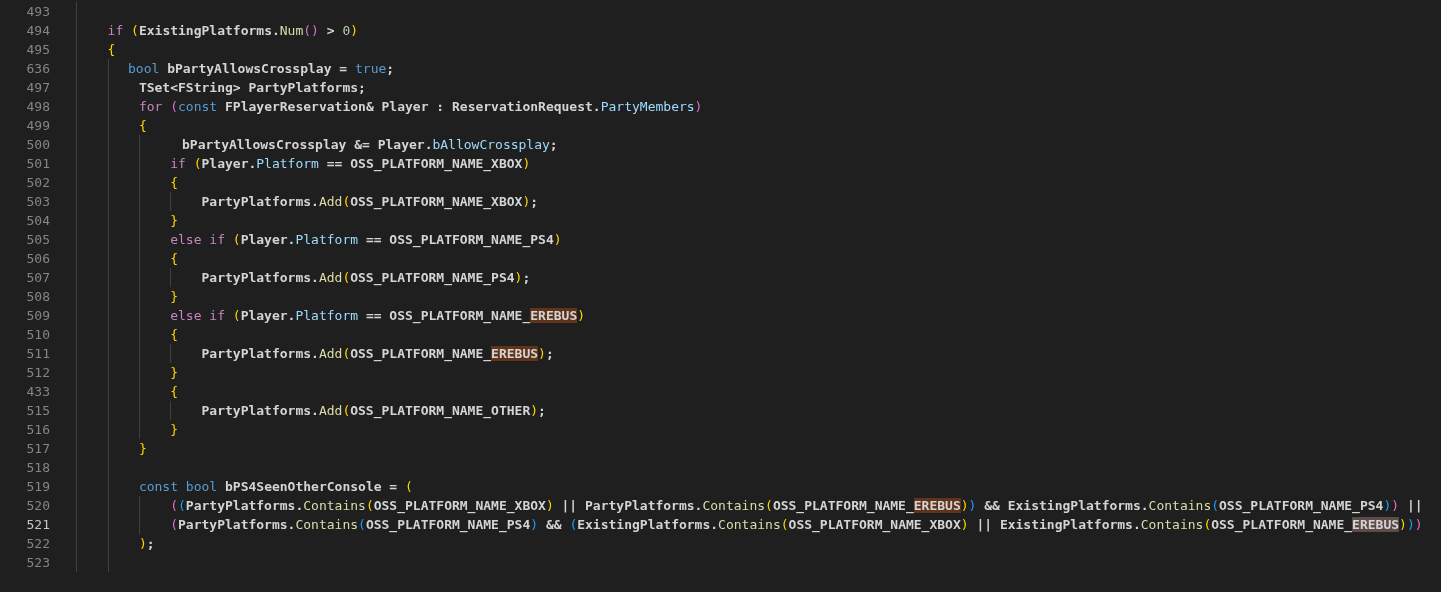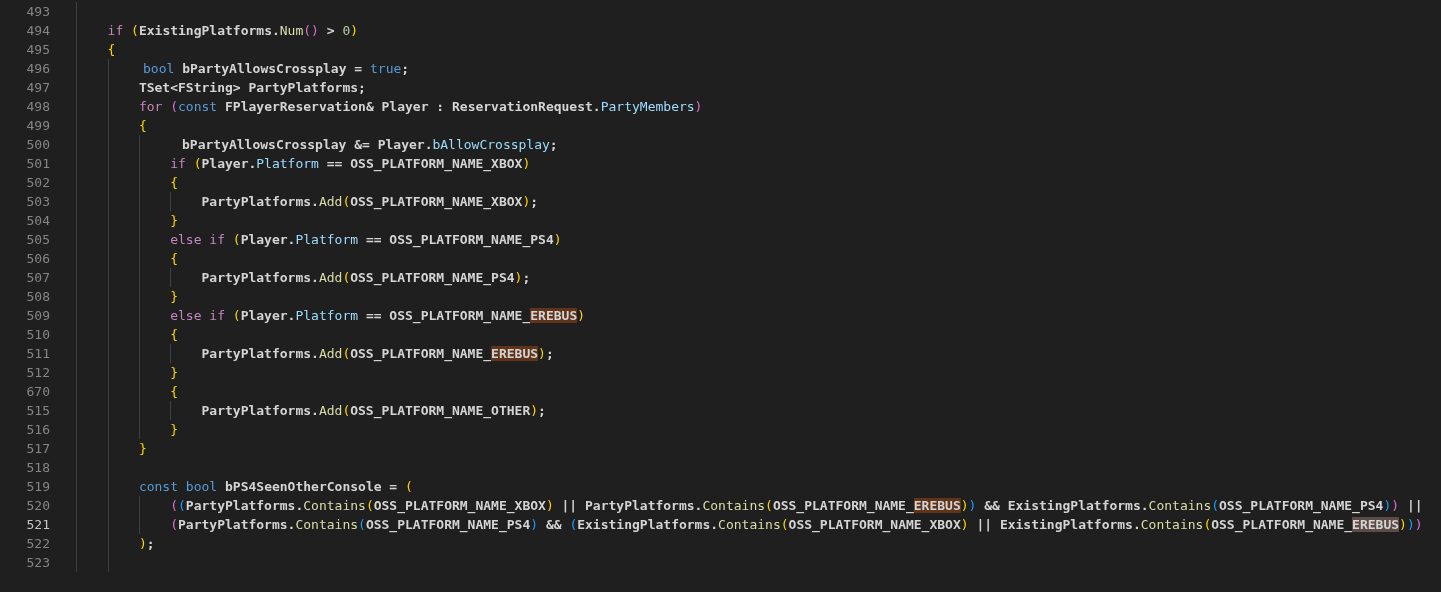--- a/index.html
+++ b/index.html
@@ -66,38 +66,38 @@
   .hlc { background: var(--c-hlc, #5d4b47); }
 </style>
 </head>
 <body>
 
 <div class="editor">
   <div class="code-area">
       <div class="row"><span class="ln">493</span><span class="guide" style="left: 76.3px;"></span><span class="code" style="left: 45px;"></span></div>
       <div class="row"><span class="ln">494</span><span class="guide" style="left: 76.3px;"></span><span class="code" style="left: 107.6px;"><span class="k">if</span><span class="d"> </span><span class="b1">(</span><span class="d">ExistingPlatforms.</span><span class="f">Num</span><span class="b2">(</span><span class="b2">)</span><span class="d"> &gt; </span><span class="n">0</span><span class="b1">)</span></span></div>
       <div class="row"><span class="ln">495</span><span class="guide" style="left: 76.3px;"></span><span class="code" style="left: 107.6px;"><span class="b1">{</span></span></div>
-      <div class="row"><span class="ln">496</span><span class="guide" style="left: 76.3px;"></span><span class="guide" style="left: 107.6px;"></span><span class="code" style="left: 143px;"><span class="t">bool</span><span class="d"> bPartyAllowsCrossplay = </span><span class="t">true</span><span class="d">;</span></span></div>
+      <div class="row"><span class="ln">636</span><span class="guide" style="left: 76.3px;"></span><span class="guide" style="left: 107.6px;"></span><span class="code" style="left: 128px;"><span class="t">bool</span><span class="d"> bPartyAllowsCrossplay = </span><span class="t">true</span><span class="d">;</span></span></div>
       <div class="row"><span class="ln">497</span><span class="guide" style="left: 76.3px;"></span><span class="guide" style="left: 107.6px;"></span><span class="code" style="left: 138.9px; text-align: right;"><span class="d">TSet&lt;FString&gt; PartyPlatforms;</span></span></div>
       <div class="row"><span class="ln">498</span><span class="guide" style="left: 76.3px;"></span><span class="guide" style="left: 107.6px;"></span><span class="code" style="left: 138.9px;"><span class="k">for</span><span class="d"> </span><span class="b2">(</span><span class="t">const</span><span class="d"> FPlayerReservation&amp; Player : ReservationRequest.</span><span class="p">PartyMembers</span><span class="b2">)</span></span></div>
       <div class="row"><span class="ln">499</span><span class="guide" style="left: 76.3px;"></span><span class="guide" style="left: 107.6px;"></span><span class="code" style="left: 138.9px;"><span class="b1">{</span></span></div>
       <div class="row"><span class="ln">500</span><span class="guide" style="left: 76.3px;"></span><span class="guide" style="left: 107.6px;"></span><span class="guide" style="left: 138.9px;"></span><span class="code" style="left: 182px;"><span class="d">bPartyAllowsCrossplay &amp;= Player.</span><span class="p">bAllowCrossplay</span><span class="d">;</span></span></div>
       <div class="row"><span class="ln">501</span><span class="guide" style="left: 76.3px;"></span><span class="guide" style="left: 107.6px;"></span><span class="guide" style="left: 138.9px;"></span><span class="code" style="left: 170.2px;"><span class="k">if</span><span class="d"> </span><span class="b1">(</span><span class="d">Player.</span><span class="p">Platform</span><span class="d"> == OSS_PLATFORM_NAME_XBOX</span><span class="b1">)</span></span></div>
       <div class="row"><span class="ln">502</span><span class="guide" style="left: 76.3px;"></span><span class="guide" style="left: 107.6px;"></span><span class="guide" style="left: 138.9px;"></span><span class="code" style="left: 170.2px;"><span class="b1">{</span></span></div>
       <div class="row"><span class="ln">503</span><span class="guide" style="left: 76.3px;"></span><span class="guide" style="left: 107.6px;"></span><span class="guide" style="left: 138.9px;"></span><span class="guide" style="left: 170.2px;"></span><span class="code" style="left: 201.5px;"><span class="d">PartyPlatforms.</span><span class="f">Add</span><span class="b1">(</span><span class="d">OSS_PLATFORM_NAME_XBOX</span><span class="b1">)</span><span class="d">;</span></span></div>
       <div class="row"><span class="ln">504</span><span class="guide" style="left: 76.3px;"></span><span class="guide" style="left: 107.6px;"></span><span class="guide" style="left: 138.9px;"></span><span class="code" style="left: 170.2px;"><span class="b1">}</span></span></div>
       <div class="row"><span class="ln">505</span><span class="guide" style="left: 76.3px;"></span><span class="guide" style="left: 107.6px;"></span><span class="guide" style="left: 138.9px;"></span><span class="code" style="left: 170.2px;"><span class="k">else</span><span class="d"> </span><span class="k">if</span><span class="d"> </span><span class="b1">(</span><span class="d">Player.</span><span class="p">Platform</span><span class="d"> == OSS_PLATFORM_NAME_PS4</span><span class="b1">)</span></span></div>
       <div class="row"><span class="ln">506</span><span class="guide" style="left: 76.3px;"></span><span class="guide" style="left: 107.6px;"></span><span class="guide" style="left: 138.9px;"></span><span class="code" style="left: 170.2px;"><span class="b1">{</span></span></div>
       <div class="row"><span class="ln">507</span><span class="guide" style="left: 76.3px;"></span><span class="guide" style="left: 107.6px;"></span><span class="guide" style="left: 138.9px;"></span><span class="guide" style="left: 170.2px;"></span><span class="code" style="left: 201.5px;"><span class="d">PartyPlatforms.</span><span class="f">Add</span><span class="b1">(</span><span class="d">OSS_PLATFORM_NAME_PS4</span><span class="b1">)</span><span class="d">;</span></span></div>
       <div class="row"><span class="ln">508</span><span class="guide" style="left: 76.3px;"></span><span class="guide" style="left: 107.6px;"></span><span class="guide" style="left: 138.9px;"></span><span class="code" style="left: 170.2px;"><span class="b1">}</span></span></div>
       <div class="row"><span class="ln">509</span><span class="guide" style="left: 76.3px;"></span><span class="guide" style="left: 107.6px;"></span><span class="guide" style="left: 138.9px;"></span><span class="code" style="left: 170.2px;"><span class="k">else</span><span class="d"> </span><span class="k">if</span><span class="d"> </span><span class="b1">(</span><span class="d">Player.</span><span class="p">Platform</span><span class="d"> == OSS_PLATFORM_NAME_</span><span class="d hl">EREBUS</span><span class="b1">)</span></span></div>
       <div class="row"><span class="ln">510</span><span class="guide" style="left: 76.3px;"></span><span class="guide" style="left: 107.6px;"></span><span class="guide" style="left: 138.9px;"></span><span class="code" style="left: 170.2px;"><span class="b1">{</span></span></div>
       <div class="row"><span class="ln">511</span><span class="guide" style="left: 76.3px;"></span><span class="guide" style="left: 107.6px;"></span><span class="guide" style="left: 138.9px;"></span><span class="guide" style="left: 170.2px;"></span><span class="code" style="left: 201.5px;"><span class="d">PartyPlatforms.</span><span class="f">Add</span><span class="b1">(</span><span class="d">OSS_PLATFORM_NAME_</span><span class="d hl">EREBUS</span><span class="b1">)</span><span class="d">;</span></span></div>
       <div class="row"><span class="ln">512</span><span class="guide" style="left: 76.3px;"></span><span class="guide" style="left: 107.6px;"></span><span class="guide" style="left: 138.9px;"></span><span class="code" style="left: 170.2px;"><span class="b1">}</span></span></div>
-      <div class="row"><span class="ln">670</span><span class="guide" style="left: 76.3px;"></span><span class="guide" style="left: 107.6px;"></span><span class="guide" style="left: 138.9px;"></span><span class="code" style="left: 170.2px;"><span class="b1">{</span></span></div>
+      <div class="row"><span class="ln">433</span><span class="guide" style="left: 76.3px;"></span><span class="guide" style="left: 107.6px;"></span><span class="guide" style="left: 138.9px;"></span><span class="code" style="left: 170.2px;"><span class="b1">{</span></span></div>
       <div class="row"><span class="ln">515</span><span class="guide" style="left: 76.3px;"></span><span class="guide" style="left: 107.6px;"></span><span class="guide" style="left: 138.9px;"></span><span class="guide" style="left: 170.2px;"></span><span class="code" style="left: 201.5px;"><span class="d">PartyPlatforms.</span><span class="f">Add</span><span class="b1">(</span><span class="d">OSS_PLATFORM_NAME_OTHER</span><span class="b1">)</span><span class="d">;</span></span></div>
       <div class="row"><span class="ln">516</span><span class="guide" style="left: 76.3px;"></span><span class="guide" style="left: 107.6px;"></span><span class="guide" style="left: 138.9px;"></span><span class="code" style="left: 170.2px;"><span class="b1">}</span></span></div>
       <div class="row"><span class="ln">517</span><span class="guide" style="left: 76.3px;"></span><span class="guide" style="left: 107.6px;"></span><span class="code" style="left: 138.9px;"><span class="b1">}</span></span></div>
       <div class="row"><span class="ln">518</span><span class="guide" style="left: 76.3px;"></span><span class="guide" style="left: 107.6px;"></span><span class="code" style="left: 45px;"></span></div>
       <div class="row"><span class="ln">519</span><span class="guide" style="left: 76.3px;"></span><span class="guide" style="left: 107.6px;"></span><span class="code" style="left: 138.9px;"><span class="t">const</span><span class="d"> </span><span class="t">bool</span><span class="d"> bPS4SeenOtherConsole = </span><span class="b1">(</span></span></div>
       <div class="row"><span class="ln">520</span><span class="guide" style="left: 76.3px;"></span><span class="guide" style="left: 107.6px;"></span><span class="guide" style="left: 138.9px;"></span><span class="code" style="left: 170.2px;"><span class="b2">(</span><span class="b3">(</span><span class="d">PartyPlatforms.</span><span class="f">Contains</span><span class="b1">(</span><span class="d">OSS_PLATFORM_NAME_XBOX</span><span class="b1">)</span><span class="d"> || PartyPlatforms.</span><span class="f">Contains</span><span class="b1">(</span><span class="d">OSS_PLATFORM_NAME_</span><span class="d hl">EREBUS</span><span class="b1">)</span><span class="b3">)</span><span class="d"> &amp;&amp; ExistingPlatforms.</span><span class="f">Contains</span><span class="b3">(</span><span class="d">OSS_PLATFORM_NAME_PS4</span><span class="b3">)</span><span class="b2">)</span><span class="d"> ||</span></span></div>
       <div class="row active"><span class="ln">521</span><span class="guide" style="left: 76.3px;"></span><span class="guide" style="left: 107.6px;"></span><span class="guide" style="left: 138.9px;"></span><span class="code" style="left: 170.2px;"><span class="b2">(</span><span class="d">PartyPlatforms.</span><span class="f">Contains</span><span class="b3">(</span><span class="d">OSS_PLATFORM_NAME_PS4</span><span class="b3">)</span><span class="d"> &amp;&amp; </span><span class="b3">(</span><span class="d">ExistingPlatforms.</span><span class="f">Contains</span><span class="b1">(</span><span class="d">OSS_PLATFORM_NAME_XBOX</span><span class="b1">)</span><span class="d"> || ExistingPlatforms.</span><span class="f">Contains</span><span class="b1">(</span><span class="d">OSS_PLATFORM_NAME_</span><span class="d hlc">EREBUS</span><span class="b1">)</span><span class="b3">)</span><span class="b2">)</span></span></div>
       <div class="row"><span class="ln">522</span><span class="guide" style="left: 76.3px;"></span><span class="guide" style="left: 107.6px;"></span><span class="code" style="left: 138.9px;"><span class="b1">)</span><span class="d">;</span></span></div>
       <div class="row"><span class="ln">523</span><span class="guide" style="left: 76.3px;"></span><span class="guide" style="left: 107.6px;"></span><span class="code" style="left: 45px;"></span></div>
     </div>

